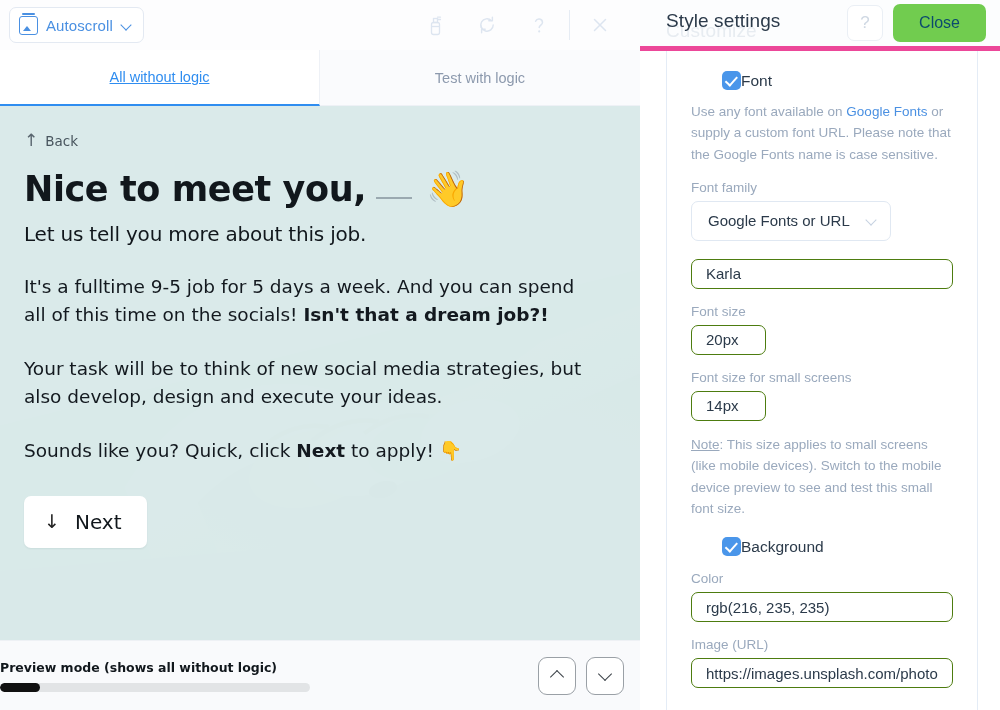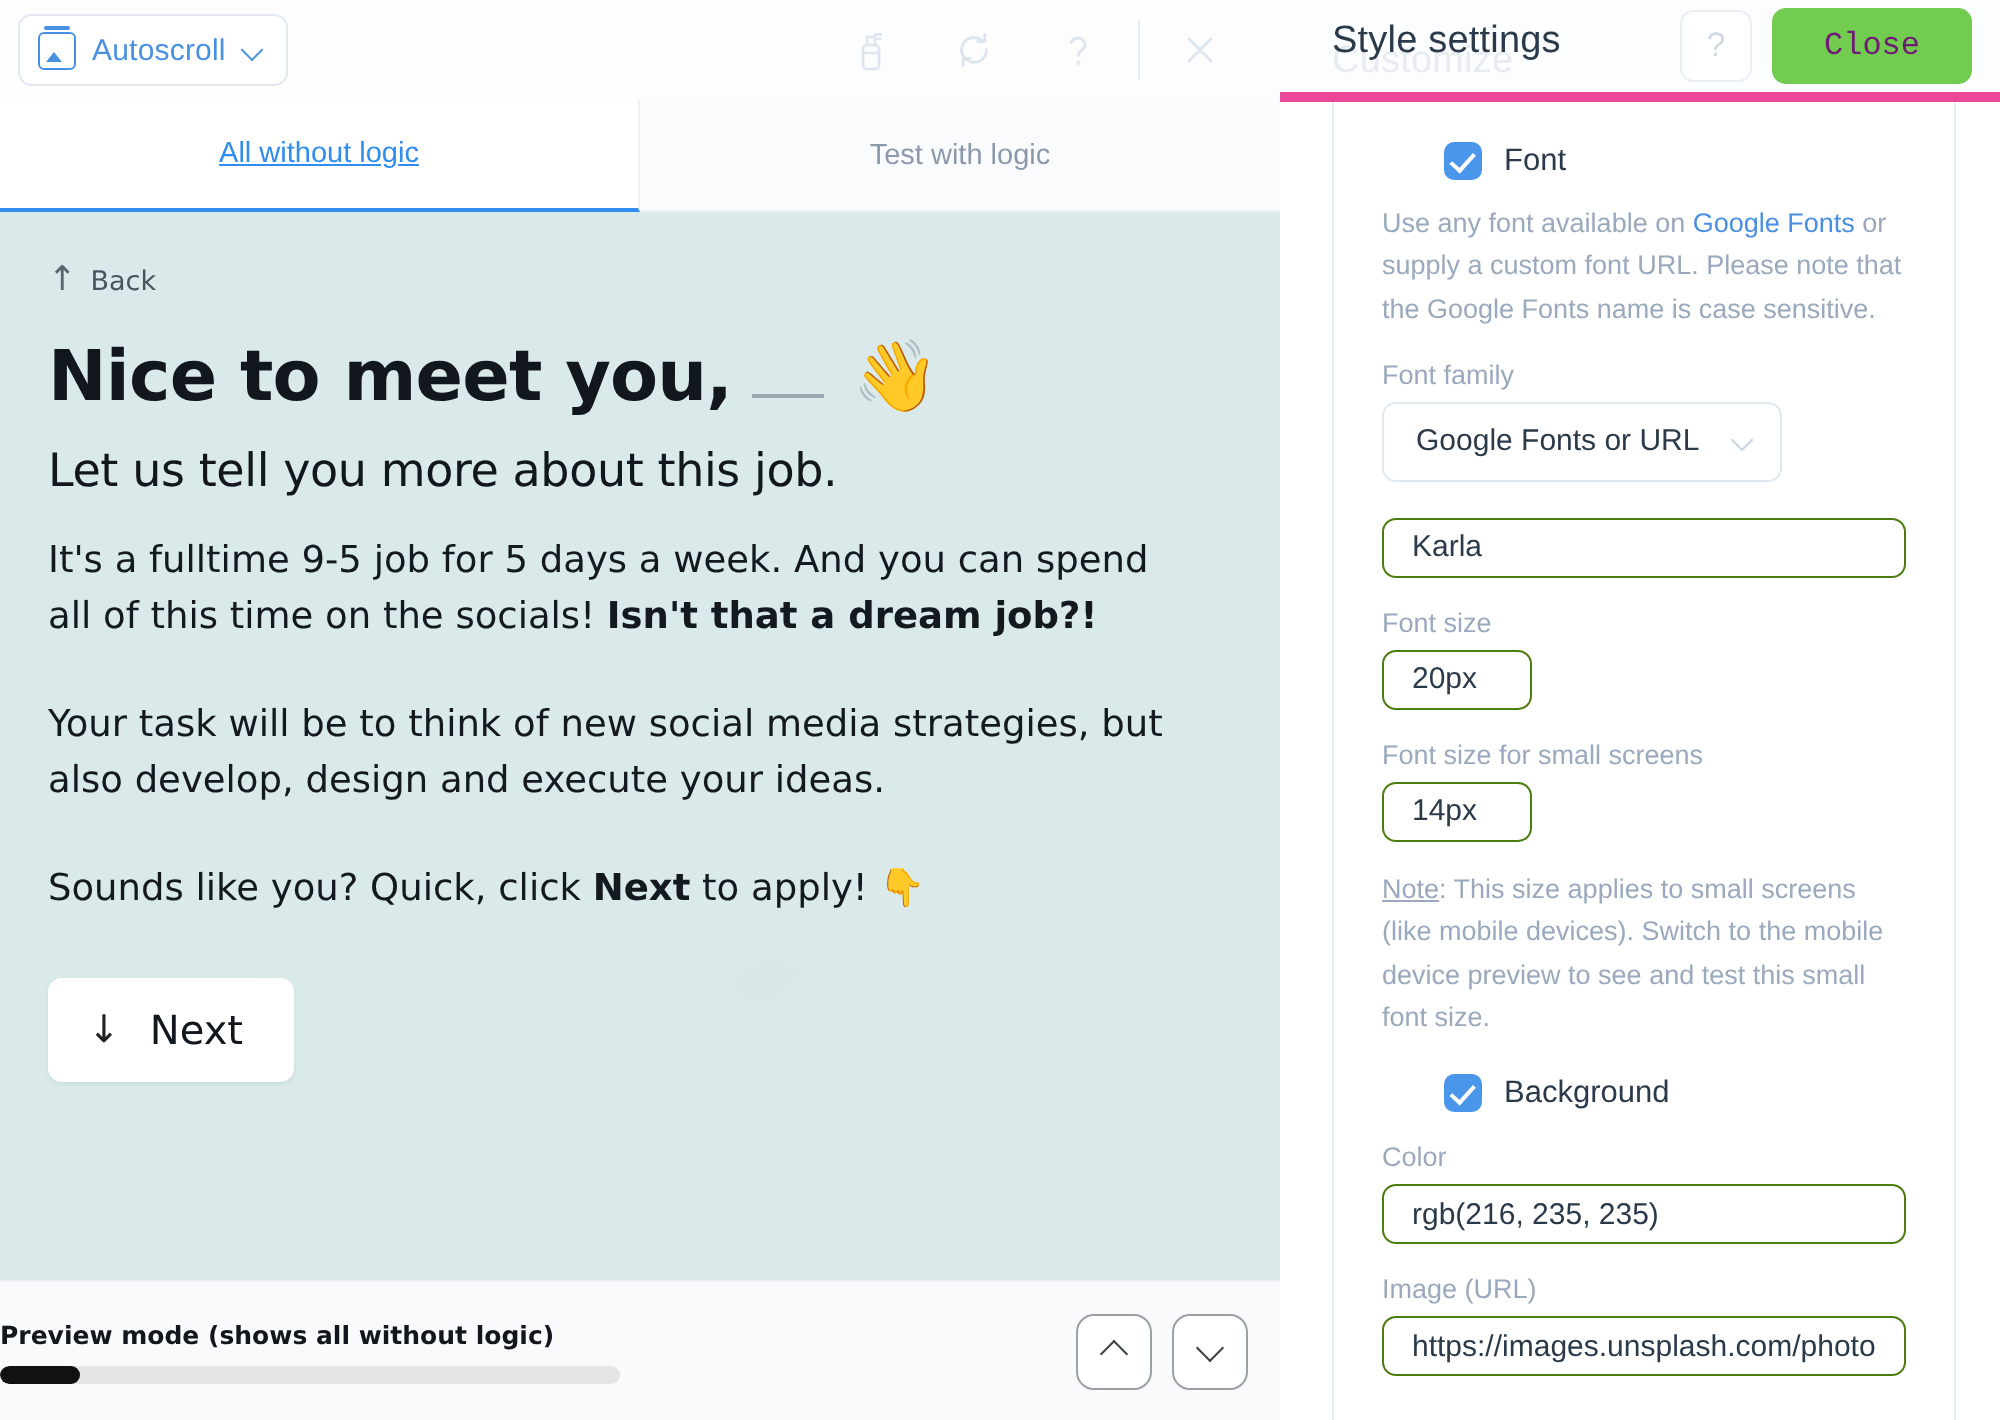--- a/index.html
+++ b/index.html
@@ -103,22 +103,22 @@
     font-size: 35px; font-weight: 700; letter-spacing: -.4px;
     line-height: 1.16; display: flex; align-items: center; gap: 4px;
     margin-bottom: 12px;
   }
   .blank-field {
     display: inline-block; width: 36px; border-bottom: 2.5px solid #9aa9b0;
     height: 20px; margin: 0 10px 0 6px;
   }
   .emoji { font-family: "DejaVu Sans", sans-serif; }
   .q-sub {
-    font-size: 23px; font-weight: 500; letter-spacing: -.2px;
-    line-height: 1.22; margin-bottom: 17px; color: #11171c;
+    font-size: 20px; font-weight: 500; letter-spacing: -.2px;
+    line-height: 1.22; margin-bottom: 27px; color: #11171c;
   }
   .q-para {
     font-size: 18.5px; line-height: 1.52; color: #13191f; max-width: 560px;
   }
   .q-para + .q-para { margin-top: 26px; }
   .q-para b { font-weight: 700; }
   .next-btn {
     margin-top: 30px; display: inline-flex; align-items: center; gap: 15px;
     background: #fff; border: none; border-radius: 7px;
     padding: 14px 25px 14px 20px; cursor: pointer;
@@ -181,33 +181,33 @@
     color: #e7ecf1; letter-spacing: .1px;
   }
   .help-btn {
     width: 36px; height: 36px; border: 1px solid #eaeff5; border-radius: 7px;
     background: #fff; color: #cfd8e3; font-size: 17px; cursor: pointer;
     display: flex; align-items: center; justify-content: center;
     margin-right: 10px;
   }
   .close-btn {
     height: 38px; padding: 0 26px; border: none; border-radius: 7px;
-    background: #71cc4f; color: #701a75; font-size: 16px; cursor: pointer;
-    font-family: Liberation Mono, monospace;
+    background: #71cc4f; color: #0c4a6e; font-size: 16px; cursor: pointer;
+    font-family: Liberation Sans, sans-serif;
     text-align: center;
   }
   .settings-scroll {
     flex: 1 1 auto; overflow: hidden; padding: 0 22px 0 26px;
     background: #ffffff; position: relative;
   }
   .settings-card {
     border-left: 1px solid #e4ecf6; border-right: 1px solid #e4ecf6;
     height: 100%; padding: 20px 24px 0 24px; background: #fff;
   }
-  .chk-row { display: flex; align-items: flex-end; gap: 11px; cursor: pointer; padding-left: 31px; }
+  .chk-row { display: flex; align-items: flex-end; cursor: pointer; padding-left: 31px; }
   .chkbox {
     width: 19px; height: 19px; border-radius: 5px; background: #4a96ea;
     position: relative; flex: none;
   }
   .chkbox::after {
     content: ""; position: absolute; left: 6px; top: 3px;
     width: 5px; height: 9.5px;
     border-right: 2px solid #fff; border-bottom: 2px solid #fff;
     transform: rotate(42deg);
   }

